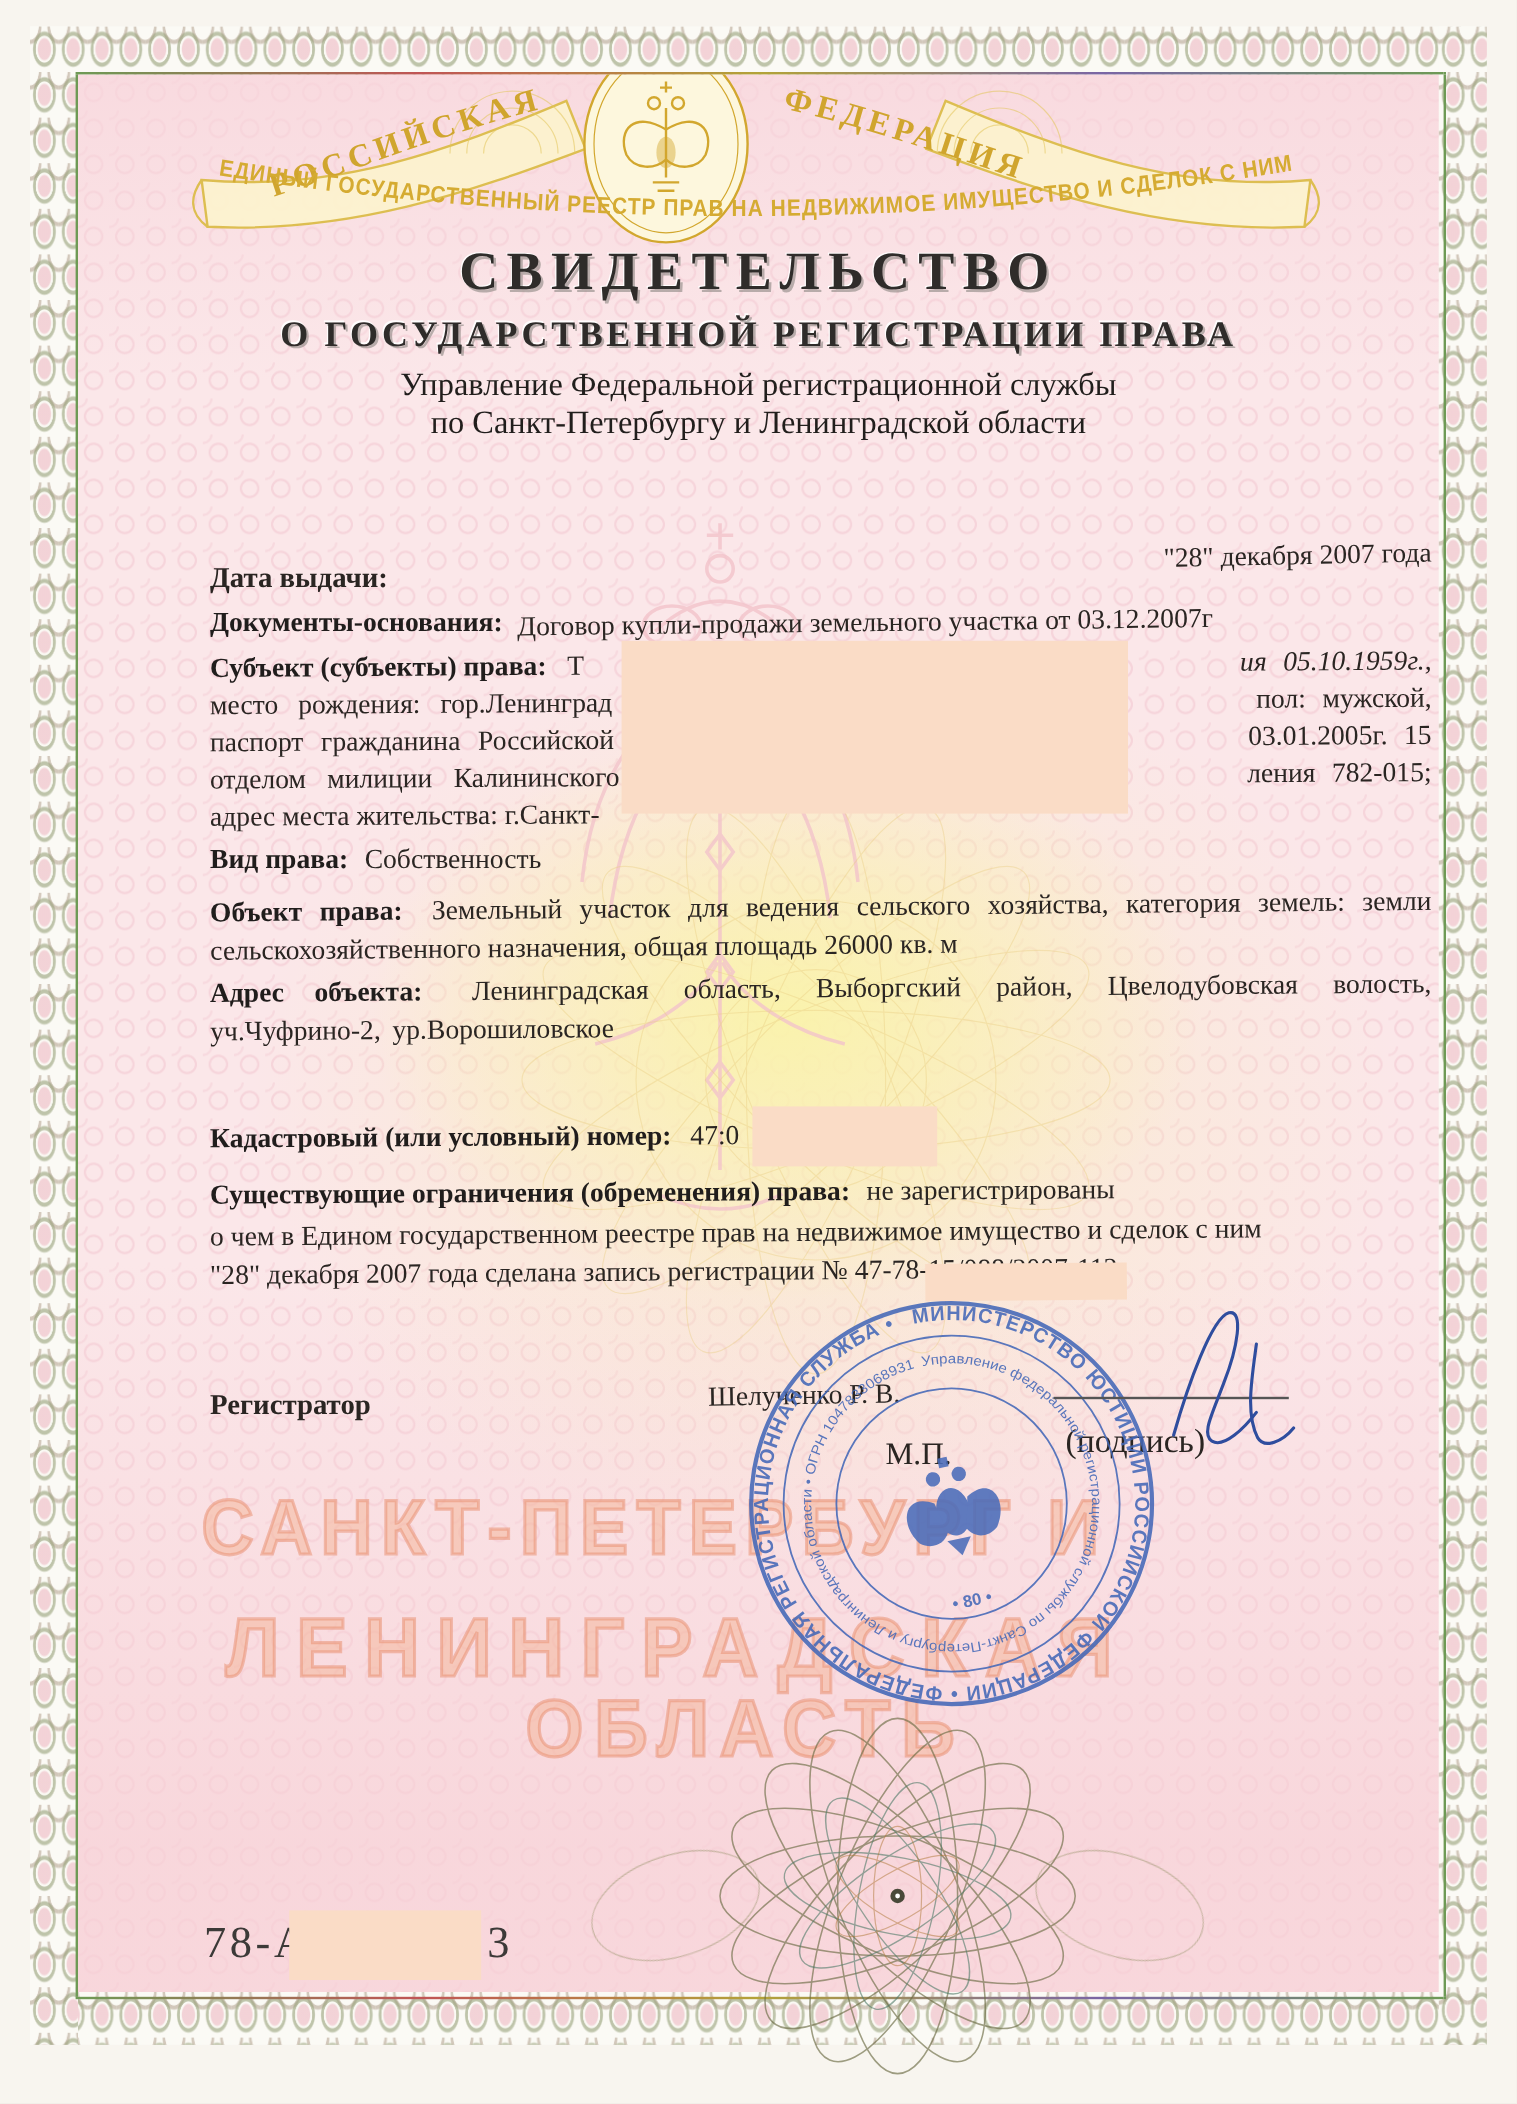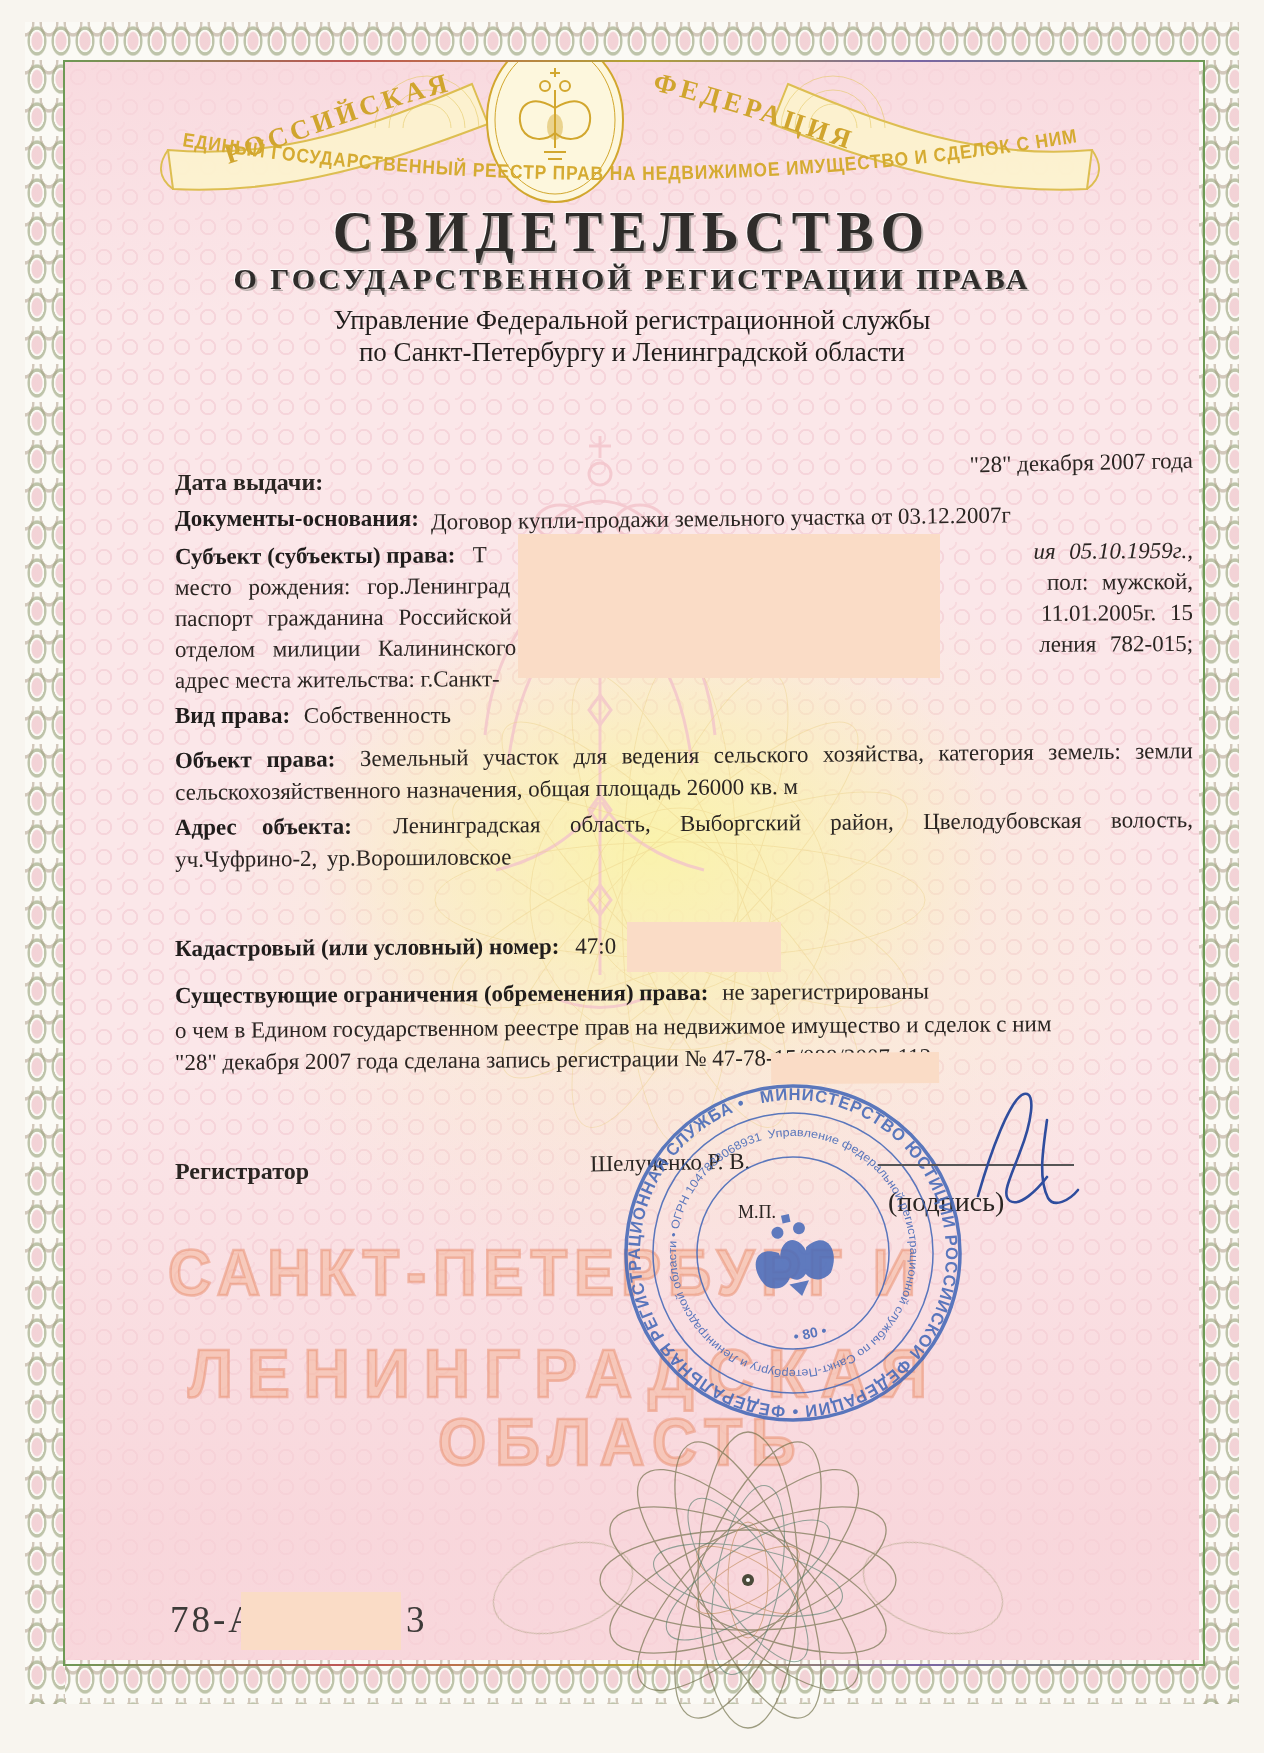--- a/index.html
+++ b/index.html
@@ -143,21 +143,21 @@
       <textPath href="#ribL">РОССИЙСКАЯ</textPath>
     </text>
     <text font-family="Liberation Serif, serif" font-size="27" font-weight="bold" fill="#d0a52e" letter-spacing="4">
       <textPath href="#ribR">ФЕДЕРАЦИЯ</textPath>
     </text>
     <text font-family="Liberation Sans, sans-serif" font-size="19.5" font-weight="bold" fill="#d5ab32" letter-spacing="1">
       <textPath href="#regArc" textLength="900" lengthAdjust="spacingAndGlyphs">ЕДИНЫЙ ГОСУДАРСТВЕННЫЙ РЕЕСТР ПРАВ НА НЕДВИЖИМОЕ ИМУЩЕСТВО И СДЕЛОК С НИМ</textPath>
     </text>
   </svg>
 
-  <div class="abs title" style="left:0;top:200px;font-size:56px;">СВИДЕТЕЛЬСТВО</div>
+  <div class="abs title" style="left:0;top:200px;font-size:45px;">СВИДЕТЕЛЬСТВО</div>
   <div class="abs title" style="left:0;top:262px;font-size:30px;letter-spacing:3px;">О ГОСУДАРСТВЕННОЙ РЕГИСТРАЦИИ ПРАВА</div>
   <div class="abs" style="left:0;top:305px;width:100%;text-align:center;font-size:27px;color:#211e1c;">Управление Федеральной регистрационной службы</div>
   <div class="abs" style="left:0;top:337px;width:100%;text-align:center;font-size:27px;color:#211e1c;">по Санкт-Петербургу и Ленинградской области</div>
 
   <div class="abs lbl body-text" style="left:175px;top:466px;font-size:24px;">Дата выдачи:</div>
   <div class="abs body-text" style="left:700px;top:450px;width:493px;text-align:right;transform:rotate(-1.2deg);">"28" декабря 2007 года</div>
 
   <div class="abs body-text" style="left:175px;top:503px;width:1018px;">
     <span class="lbl">Документы-основания:</span>
     <span style="display:inline-block;transform:rotate(-0.7deg);margin-left:6px;">Договор купли-продажи земельного участка от 03.12.2007г</span>
@@ -167,21 +167,21 @@
     <div class="row body-text" style="top:538px;transform:rotate(-0.35deg);">
       <span><span class="lbl">Субъект (субъекты) права:</span>&nbsp;&nbsp;&nbsp;<span>Т</span></span>
       <span style="word-spacing:8px;font-style:italic;">ия 05.10.1959г.,</span>
     </div>
     <div class="row body-text" style="top:569px;transform:rotate(-0.35deg);">
       <span style="word-spacing:11px;">место рождения: гор.Ленинград</span>
       <span style="word-spacing:8px;">пол: мужской,</span>
     </div>
     <div class="row body-text" style="top:600px;transform:rotate(-0.35deg);">
       <span style="word-spacing:9px;">паспорт гражданина Российской</span>
-      <span style="word-spacing:8px;">11.01.2005г. 15</span>
+      <span style="word-spacing:8px;">03.01.2005г. 15</span>
     </div>
     <div class="row body-text" style="top:631px;transform:rotate(-0.35deg);">
       <span style="word-spacing:12px;">отделом милиции Калининского</span>
       <span style="word-spacing:8px;">ления 782-015;</span>
     </div>
     <div class="row body-text" style="top:662px;transform:rotate(-0.35deg);">
       <span>адрес места жительства: г.Санкт-</span>
       <span></span>
     </div>
   </div>
@@ -214,21 +214,21 @@
     <span style="margin-left:8px;">не зарегистрированы</span>
   </div>
 
   <div class="abs body-text" style="left:175px;top:1011px;width:1018px;transform:rotate(-0.45deg);">о чем в Едином государственном реестре прав на недвижимое имущество и сделок с ним</div>
   <div class="abs body-text" style="left:175px;top:1043px;width:1018px;transform:rotate(-0.45deg);">
     <span>"28" декабря 2007 года сделана запись регистрации № 47-78-</span><span class="frag-wrap"><span>15/088/2007-112</span><i class="frag-cover"></i></span>
   </div>
 
   <div class="abs lbl body-text" style="left:175px;top:1155px;font-size:24px;">Регистратор</div>
   <div class="abs body-text" style="left:590px;top:1147px;transform:rotate(-1deg);">Шелученко Р. В.</div>
-  <div class="abs body-text" style="left:738px;top:1196px;font-size:18px;">М.П.</div>
+  <div class="abs body-text" style="left:738px;top:1196px;font-size:26px;">М.П.</div>
 
   <div class="sig-line" style="left:878px;top:1164px;width:196px;"></div>
   <svg class="abs" style="left:950px;top:1082px;z-index:5" width="180" height="132" viewBox="0 0 180 132">
     <g stroke="#2f4d9e" stroke-width="2.6" fill="none" stroke-linecap="round">
       <path d="M 28,114 C 40,72 60,16 74,12 C 87,9 81,42 70,70 C 60,97 51,113 60,119 C 70,125 87,108 97,95"></path>
       <path d="M 97,38 C 93,68 88,96 98,116 C 104,126 119,119 128,108"></path>
     </g>
   </svg>
   <div class="abs body-text" style="left:888px;top:1186px;font-size:28px;">(подпись)</div>
 

